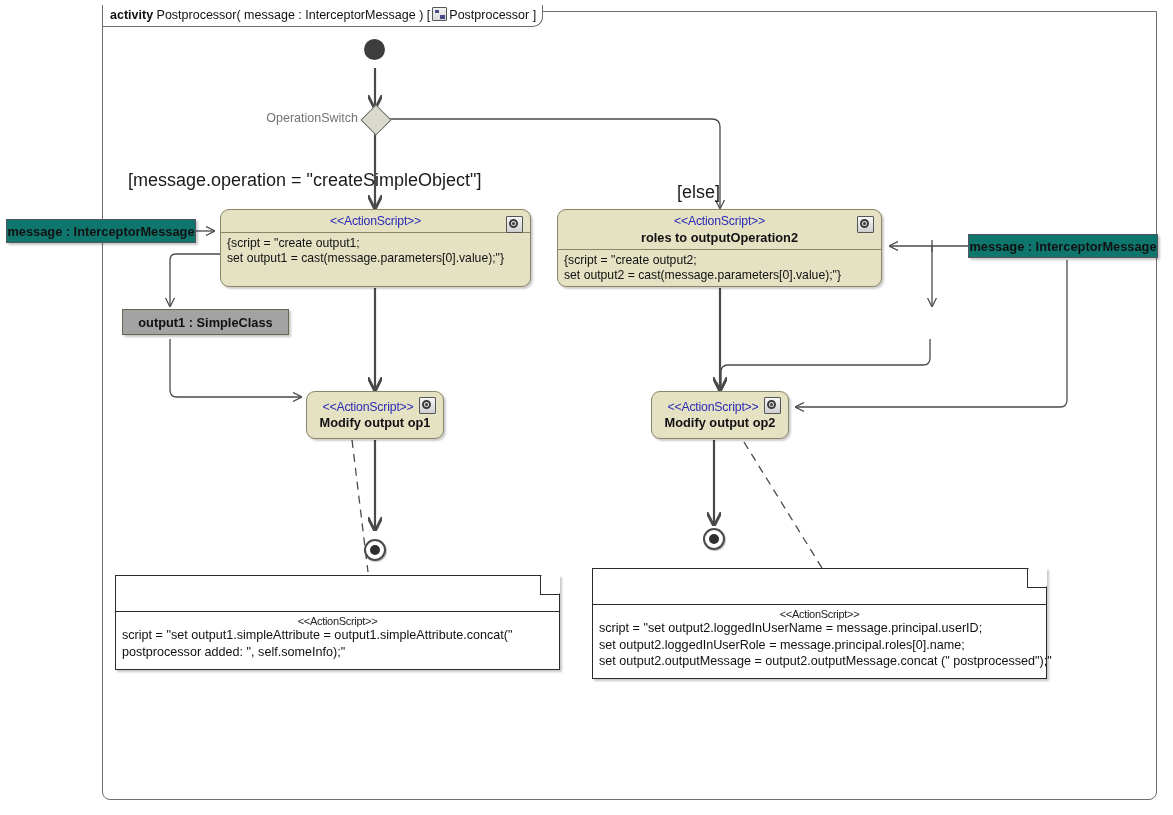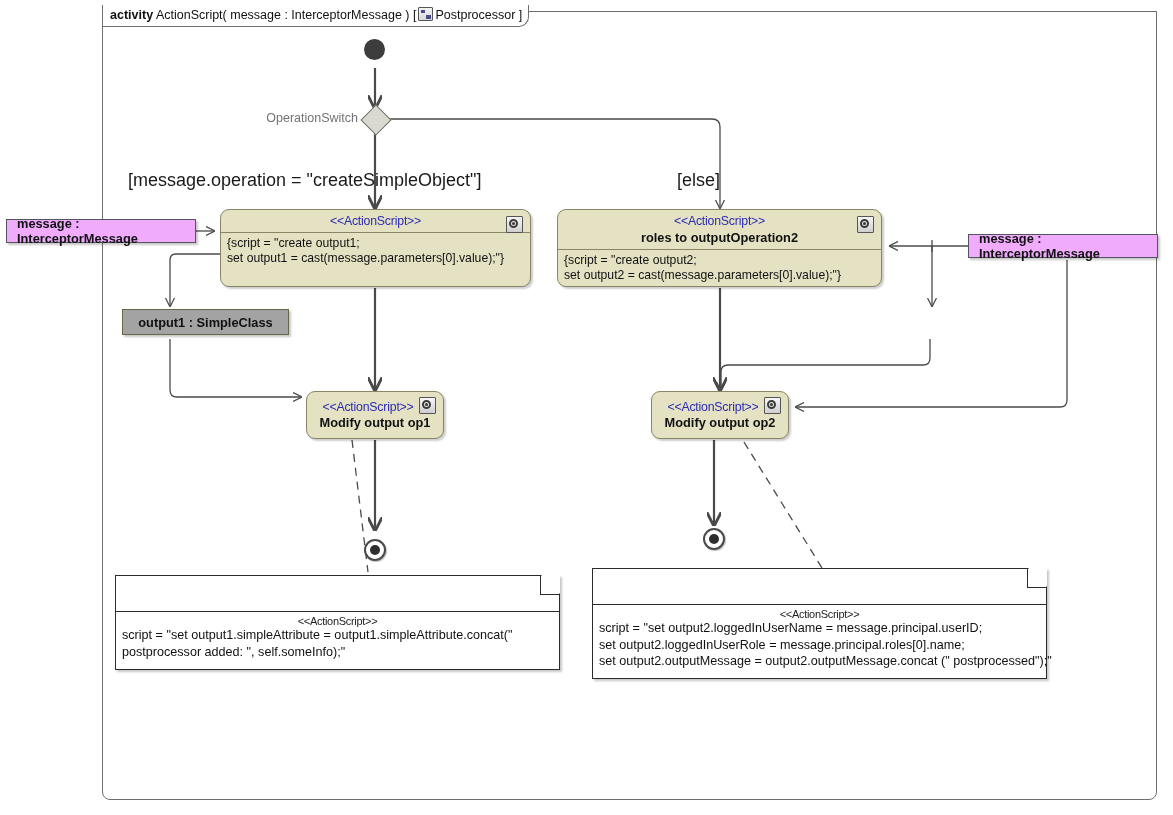--- a/index.html
+++ b/index.html
@@ -101,24 +101,24 @@
 
   
   .objnode{
     background:#a3a3a3;border:1px solid #6a664c;
     box-shadow:2px 2px 2px rgba(0,0,0,.22);
     font-size:12.8px;font-weight:bold;color:#111;
     display:flex;align-items:center;justify-content:center;
   }
   
   .pin{
-    background:#f0abfc;border:1px solid #55555f;
+    background:#0f766e;border:1px solid #55555f;
     box-shadow:2px 2px 2px rgba(0,0,0,.22);
     font-size:12.8px;font-weight:bold;color:#111;
-    display:flex;align-items:center;justify-content:center;padding-left:10px;
+    display:flex;align-items:center;justify-content:center;
   }
 
   
   .note{
     position:absolute;background:#fff;border:1px solid #2b2b2b;
     box-shadow:2px 2px 2px rgba(0,0,0,.22);box-sizing:border-box;
   }
   .note .fold{
     position:absolute;right:-1px;top:-1px;width:19px;height:19px;
     background:#fff;border-left:1px solid #2b2b2b;border-bottom:1px solid #2b2b2b;
@@ -183,30 +183,30 @@
       <path d="M1067,260 L1067,400 Q1067,407 1060,407 L796,407" stroke-width="1.3" marker-end="url(#arrow)"></path>
 
       <path d="M352,440 L368,572" stroke-width="1.3" stroke-dasharray="8,6"></path>
       <path d="M744,442 L822,568" stroke-width="1.3" stroke-dasharray="8,6"></path>
     </g>
   </svg>
 
   <div class="frame" style="left:102px;top:11px;width:1053px;height:787px;"></div>
   <div class="frame-tab" style="left:102px;top:5px;">
     <b>activity</b>
-    <span>ActionScript( message : InterceptorMessage ) [</span><span class="tabicon"></span><span>Postprocessor ]</span>
+    <span>Postprocessor( message : InterceptorMessage ) [</span><span class="tabicon"></span><span>Postprocessor ]</span>
   </div>
 
   <div class="node initial" style="left:364px;top:39px;"></div>
 
   <div class="diamond" style="left:365px;top:109px;"></div>
   <div class="decision-label" style="left:258px;top:111px;width:100px;">OperationSwitch</div>
 
   <div class="guard" style="left:128px;top:170px;">[message.operation = "createSimpleObject"]</div>
-  <div class="guard" style="left:677px;top:170px;">[else]</div>
+  <div class="guard" style="left:677px;top:182px;">[else]</div>
 
   <div class="node action" style="left:220px;top:209px;width:311px;height:78px;">
     <div class="stereo">&lt;&lt;ActionScript&gt;&gt;</div>
     <div class="sep"></div>
     <div class="body">{script = "create output1;
 set output1 = cast(message.parameters[0].value);"}</div>
     <div class="gear" style="right:7px;top:6px;"></div>
   </div>
 
   <div class="node action" style="left:557px;top:209px;width:325px;height:78px;">

